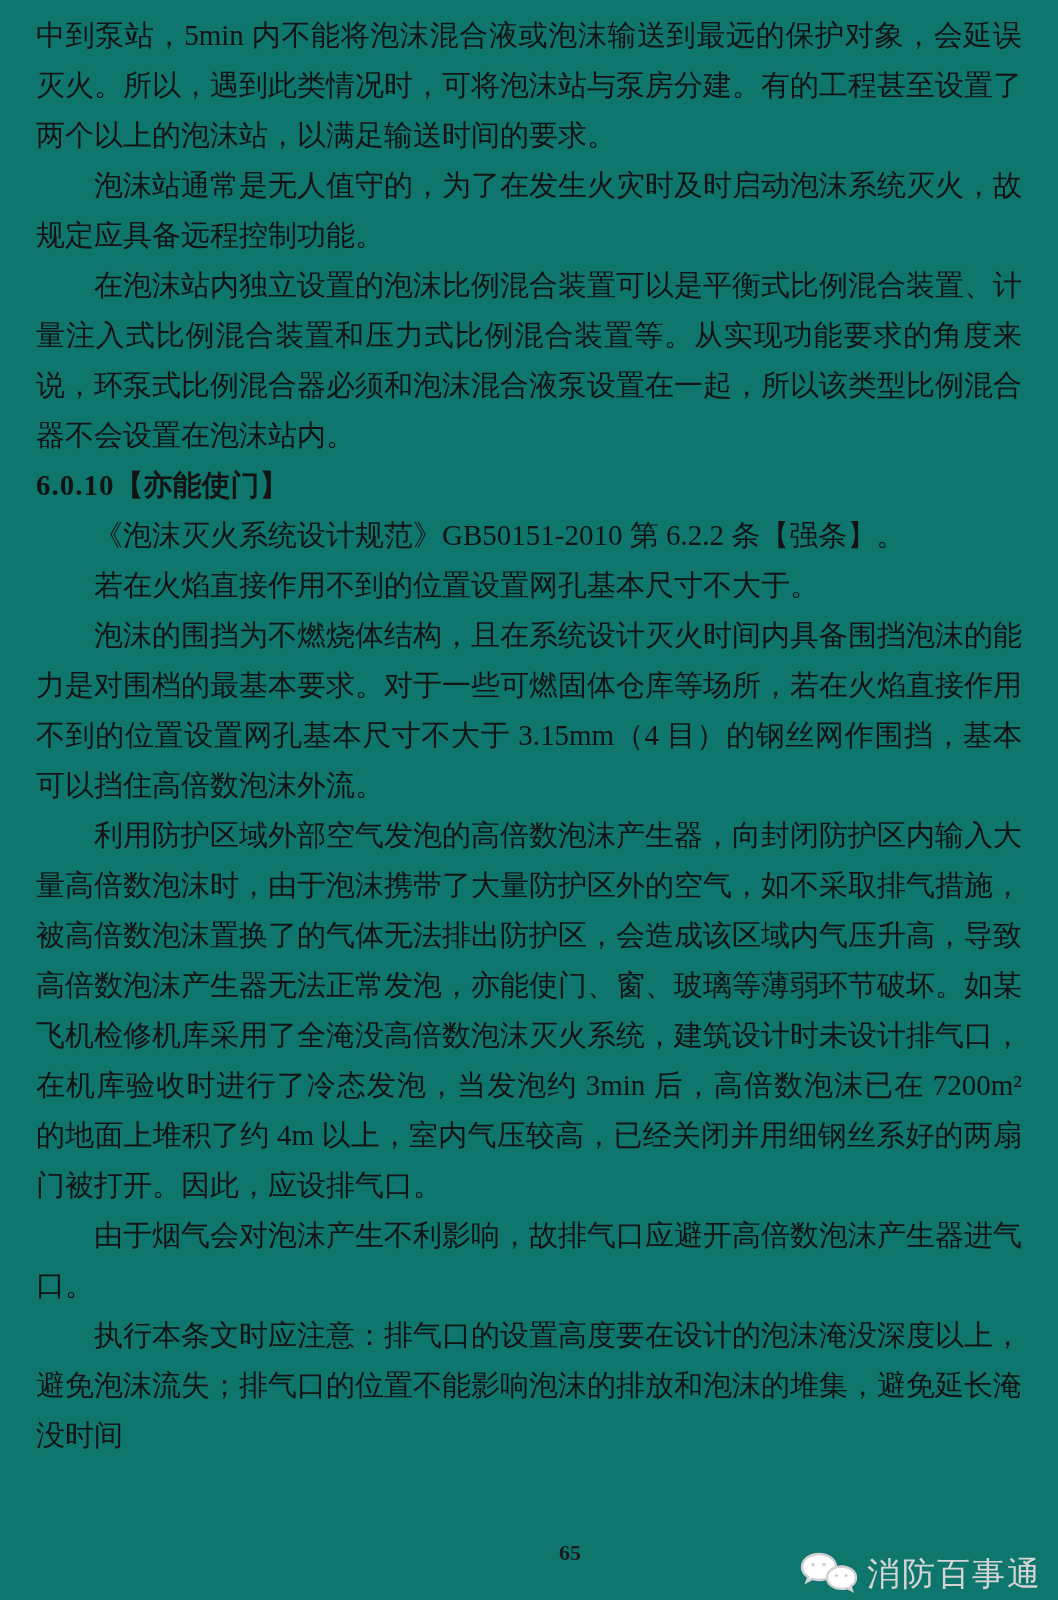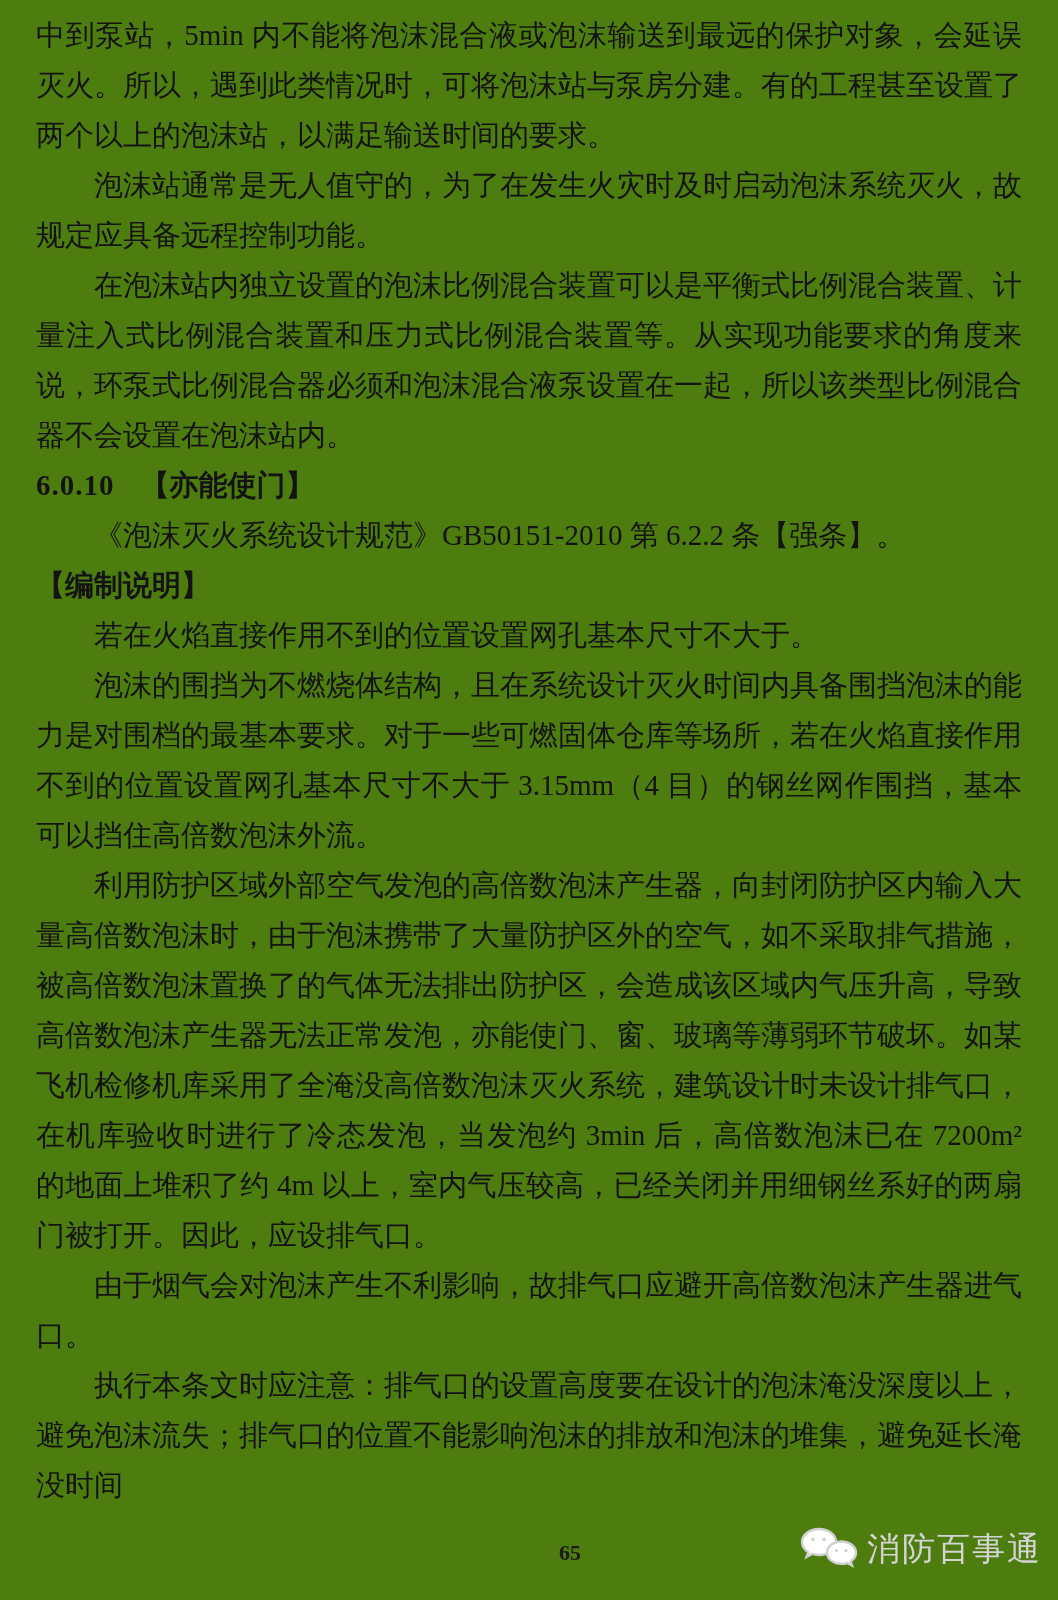--- a/index.html
+++ b/index.html
@@ -1,47 +1,47 @@
 <!DOCTYPE html>
 <html><head>
 <meta charset="utf-8">
 <style>
   html,body{margin:0;padding:0;background:#ffffff;}
   .page{
     position:relative;
     width:1058px;height:1600px;
-    background:#4d7c0f;
+    background:#0f766e;
     color:#131313;
     font-family:"Liberation Serif","DejaVu Serif",serif;
     overflow:hidden;
   }
   .content{
     padding:10px 36px 0 36px;
     font-size:29px;
     line-height:50px;
     text-align:justify;
   }
   .content p{margin:0;padding:0;}
   p.cont{text-indent:0;}
   p.para{text-indent:2em;}
   p.ref{text-indent:2em;}
   p.heading{font-weight:bold;text-indent:0;}
-  p.heading .num{font-weight:bold;margin-right:26px;letter-spacing:1px;}
+  p.heading .num{font-weight:bold;letter-spacing:1px;}
   p.subheading{font-weight:bold;text-indent:0;}
   .footer-num{
     position:absolute;
     left:0;bottom:34px;width:100%;
     text-align:center;
     font-size:22px;font-weight:bold;
     color:#1a1a1a;
     margin-left:41px;
   }
   .watermark{
     position:absolute;
-    right:16px;bottom:28px;
+    right:16px;bottom:3px;
     display:flex;align-items:center;gap:8px;
     color:#d4d4d4;
     font-size:33px;
     font-family:"Liberation Sans","DejaVu Sans",sans-serif;
     letter-spacing:2px;
     user-select:none;
   }
   .watermark svg{display:block;}
 </style>
 </head>
@@ -55,21 +55,20 @@
     <p class="para">泡沫站通常是无人值守的，为了在发生火灾时及时启动泡沫系统灭火，故规定应具备远程控制功能。</p>
 
     <p class="para">在泡沫站内独立设置的泡沫比例混合装置可以是平衡式比例混合装置、计量注入式比例混合装置和压力式比例混合装置等。从实现功能要求的角度来说，环泵式比例混合器必须和泡沫混合液泵设置在一起，所以该类型比例混合器不会设置在泡沫站内。</p>
 
     <p class="heading">
       <span class="num">6.0.10</span><span>【亦能使门】</span>
     </p>
 
     <p class="ref">《泡沫灭火系统设计规范》GB50151-2010 第 6.2.2 条【强条】。</p>
 
-    <p class="subheading">【编制说明】</p>
 
     <p class="para">若在火焰直接作用不到的位置设置网孔基本尺寸不大于。</p>
 
     <p class="para">泡沫的围挡为不燃烧体结构，且在系统设计灭火时间内具备围挡泡沫的能力是对围档的最基本要求。对于一些可燃固体仓库等场所，若在火焰直接作用不到的位置设置网孔基本尺寸不大于 3.15mm（4 目）的钢丝网作围挡，基本可以挡住高倍数泡沫外流。</p>
 
     <p class="para">利用防护区域外部空气发泡的高倍数泡沫产生器，向封闭防护区内输入大量高倍数泡沫时，由于泡沫携带了大量防护区外的空气，如不采取排气措施，被高倍数泡沫置换了的气体无法排出防护区，会造成该区域内气压升高，导致高倍数泡沫产生器无法正常发泡，亦能使门、窗、玻璃等薄弱环节破坏。如某飞机检修机库采用了全淹没高倍数泡沫灭火系统，建筑设计时未设计排气口，在机库验收时进行了冷态发泡，当发泡约 3min 后，高倍数泡沫已在 7200m² 的地面上堆积了约 4m 以上，室内气压较高，已经关闭并用细钢丝系好的两扇门被打开。因此，应设排气口。</p>
 
     <p class="para">由于烟气会对泡沫产生不利影响，故排气口应避开高倍数泡沫产生器进气口。</p>
 
 

